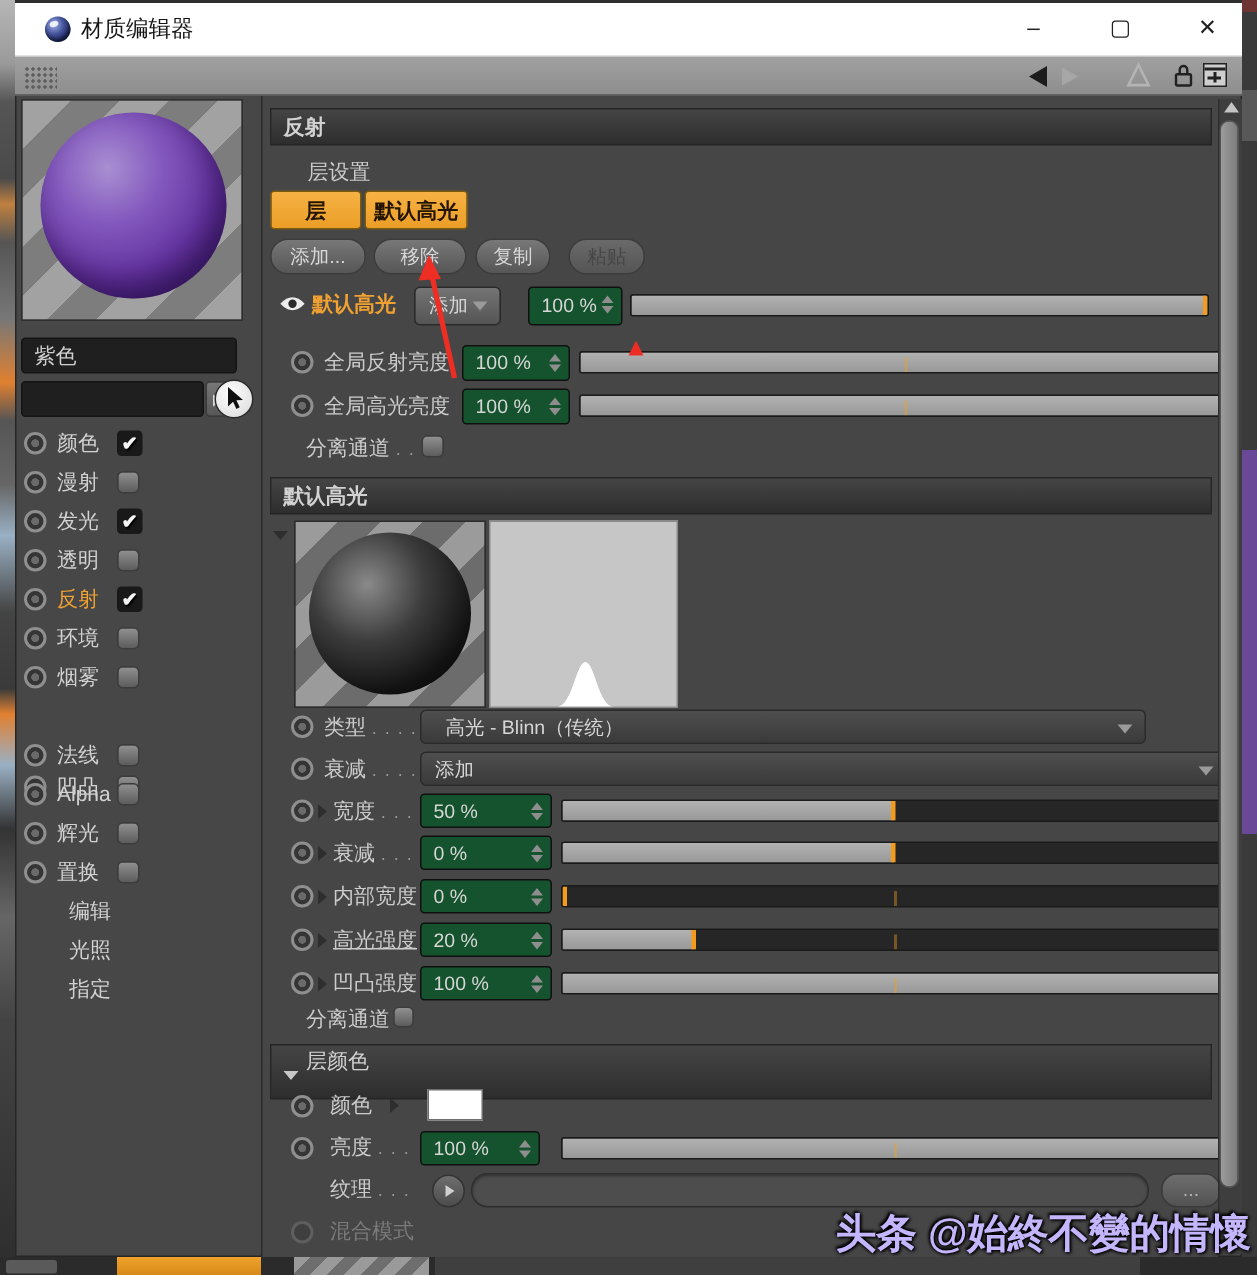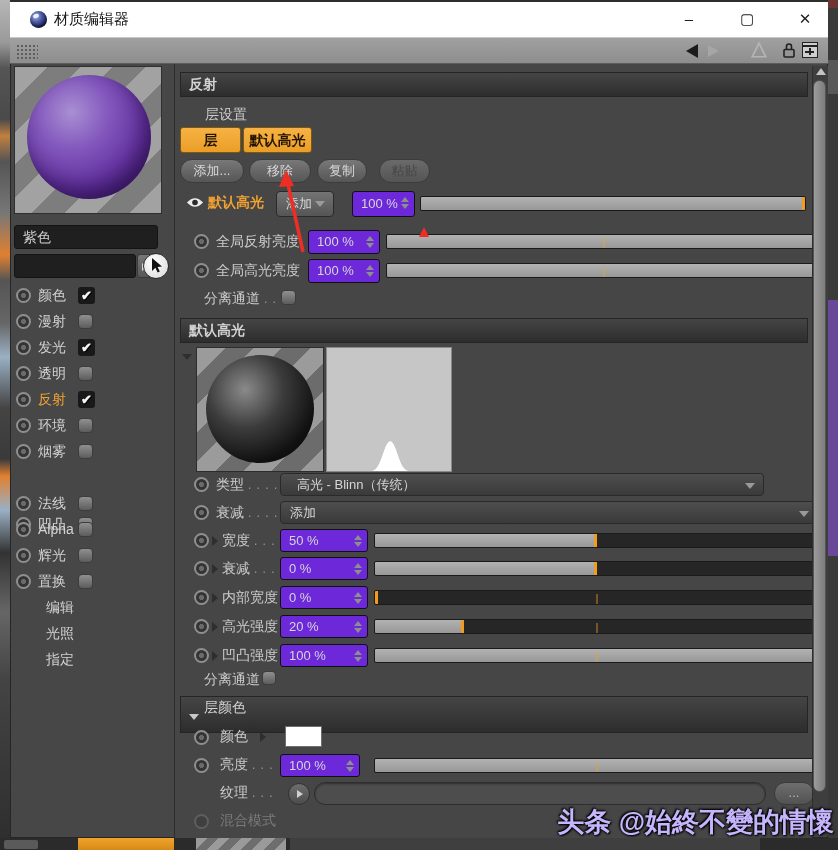--- a/index.html
+++ b/index.html
@@ -100,21 +100,21 @@
   .dots{color:#9a9a9a;letter-spacing:1px;font-size:12px;}
 
   .tab{position:absolute;top:127px;height:26px;border-radius:3px;
       background:linear-gradient(#f6b244,#eb9e27);border:1px solid #7a5a10;box-sizing:border-box;
       color:#241502;font-size:14px;font-weight:700;text-align:center;line-height:24px;}
   .pill{position:absolute;height:24px;border-radius:12px;
       background:linear-gradient(#787878,#565656);border:1px solid #3c3c3c;box-sizing:border-box;
       color:#d8d8d8;font-size:13px;text-align:center;line-height:22px;}
   .pill.disabled{color:#464646;background:linear-gradient(#6a6a6a,#555);}
 
-  .spin{position:absolute;height:24px;background:#6d28d9;border-radius:3px;border:1px solid #101010;
+  .spin{position:absolute;height:24px;background:#14532d;border-radius:3px;border:1px solid #101010;
       box-sizing:border-box;color:#d6d6d6;font-size:13px;line-height:22px;padding-left:8px;}
   .spin .ar{position:absolute;right:5px;top:4px;width:8px;height:14px;}
   .spin .ar::before{content:"";position:absolute;left:0;top:1px;width:0;height:0;
       border-left:4px solid transparent;border-right:4px solid transparent;border-bottom:5px solid #8e8e8e;}
   .spin .ar::after{content:"";position:absolute;left:0;bottom:1px;width:0;height:0;
       border-left:4px solid transparent;border-right:4px solid transparent;border-top:5px solid #8e8e8e;}
 
   .slider{position:absolute;height:15px;background:#262626;border:1px solid #1a1a1a;
       border-radius:2px;box-sizing:border-box;overflow:hidden;}
   .sl-fill{position:absolute;left:0;top:0;height:100%;background:linear-gradient(#b2b2b2,#989898);}
@@ -401,21 +401,21 @@
       <span class="spin" style="left: 94px; top: 0px; width: 88px; height: 23px; line-height: 21px;"><span>0 %</span><span class="ar"></span></span>
       <span class="abs slider" style="left: 188px; top: 4px; width: 444px;">
         <div class="sl-fill" style="width: 0%;"></div>
         <div class="sl-tick" style="left: 50%;"></div>
         <div class="sl-marker" style="left: 0px;"></div>
       </span>
     </div>
     <div class="param-row" style="top: 615px;">
       <span class="radio"></span>
       <span class="caret-r" style="left:26px;top:7px;"></span>
-      <span class="lbl" style="left:36px;top:3px;"><span>高光强度</span> <span class="dots"></span></span>
+      <span class="lbl" style="left:36px;top:3px;text-decoration:underline;"><span>高光强度</span> <span class="dots"></span></span>
       <span class="spin" style="left: 94px; top: 0px; width: 88px; height: 23px; line-height: 21px;"><span>20 %</span><span class="ar"></span></span>
       <span class="abs slider" style="left: 188px; top: 4px; width: 444px;">
         <div class="sl-fill" style="width: 20%;"></div>
         <div class="sl-tick" style="left: 50%;"></div>
         <div class="sl-marker" style="left: calc(20% - 2px);"></div>
       </span>
     </div>
     <div class="param-row" style="top: 644px;">
       <span class="radio"></span>
       <span class="caret-r" style="left:26px;top:7px;"></span>

